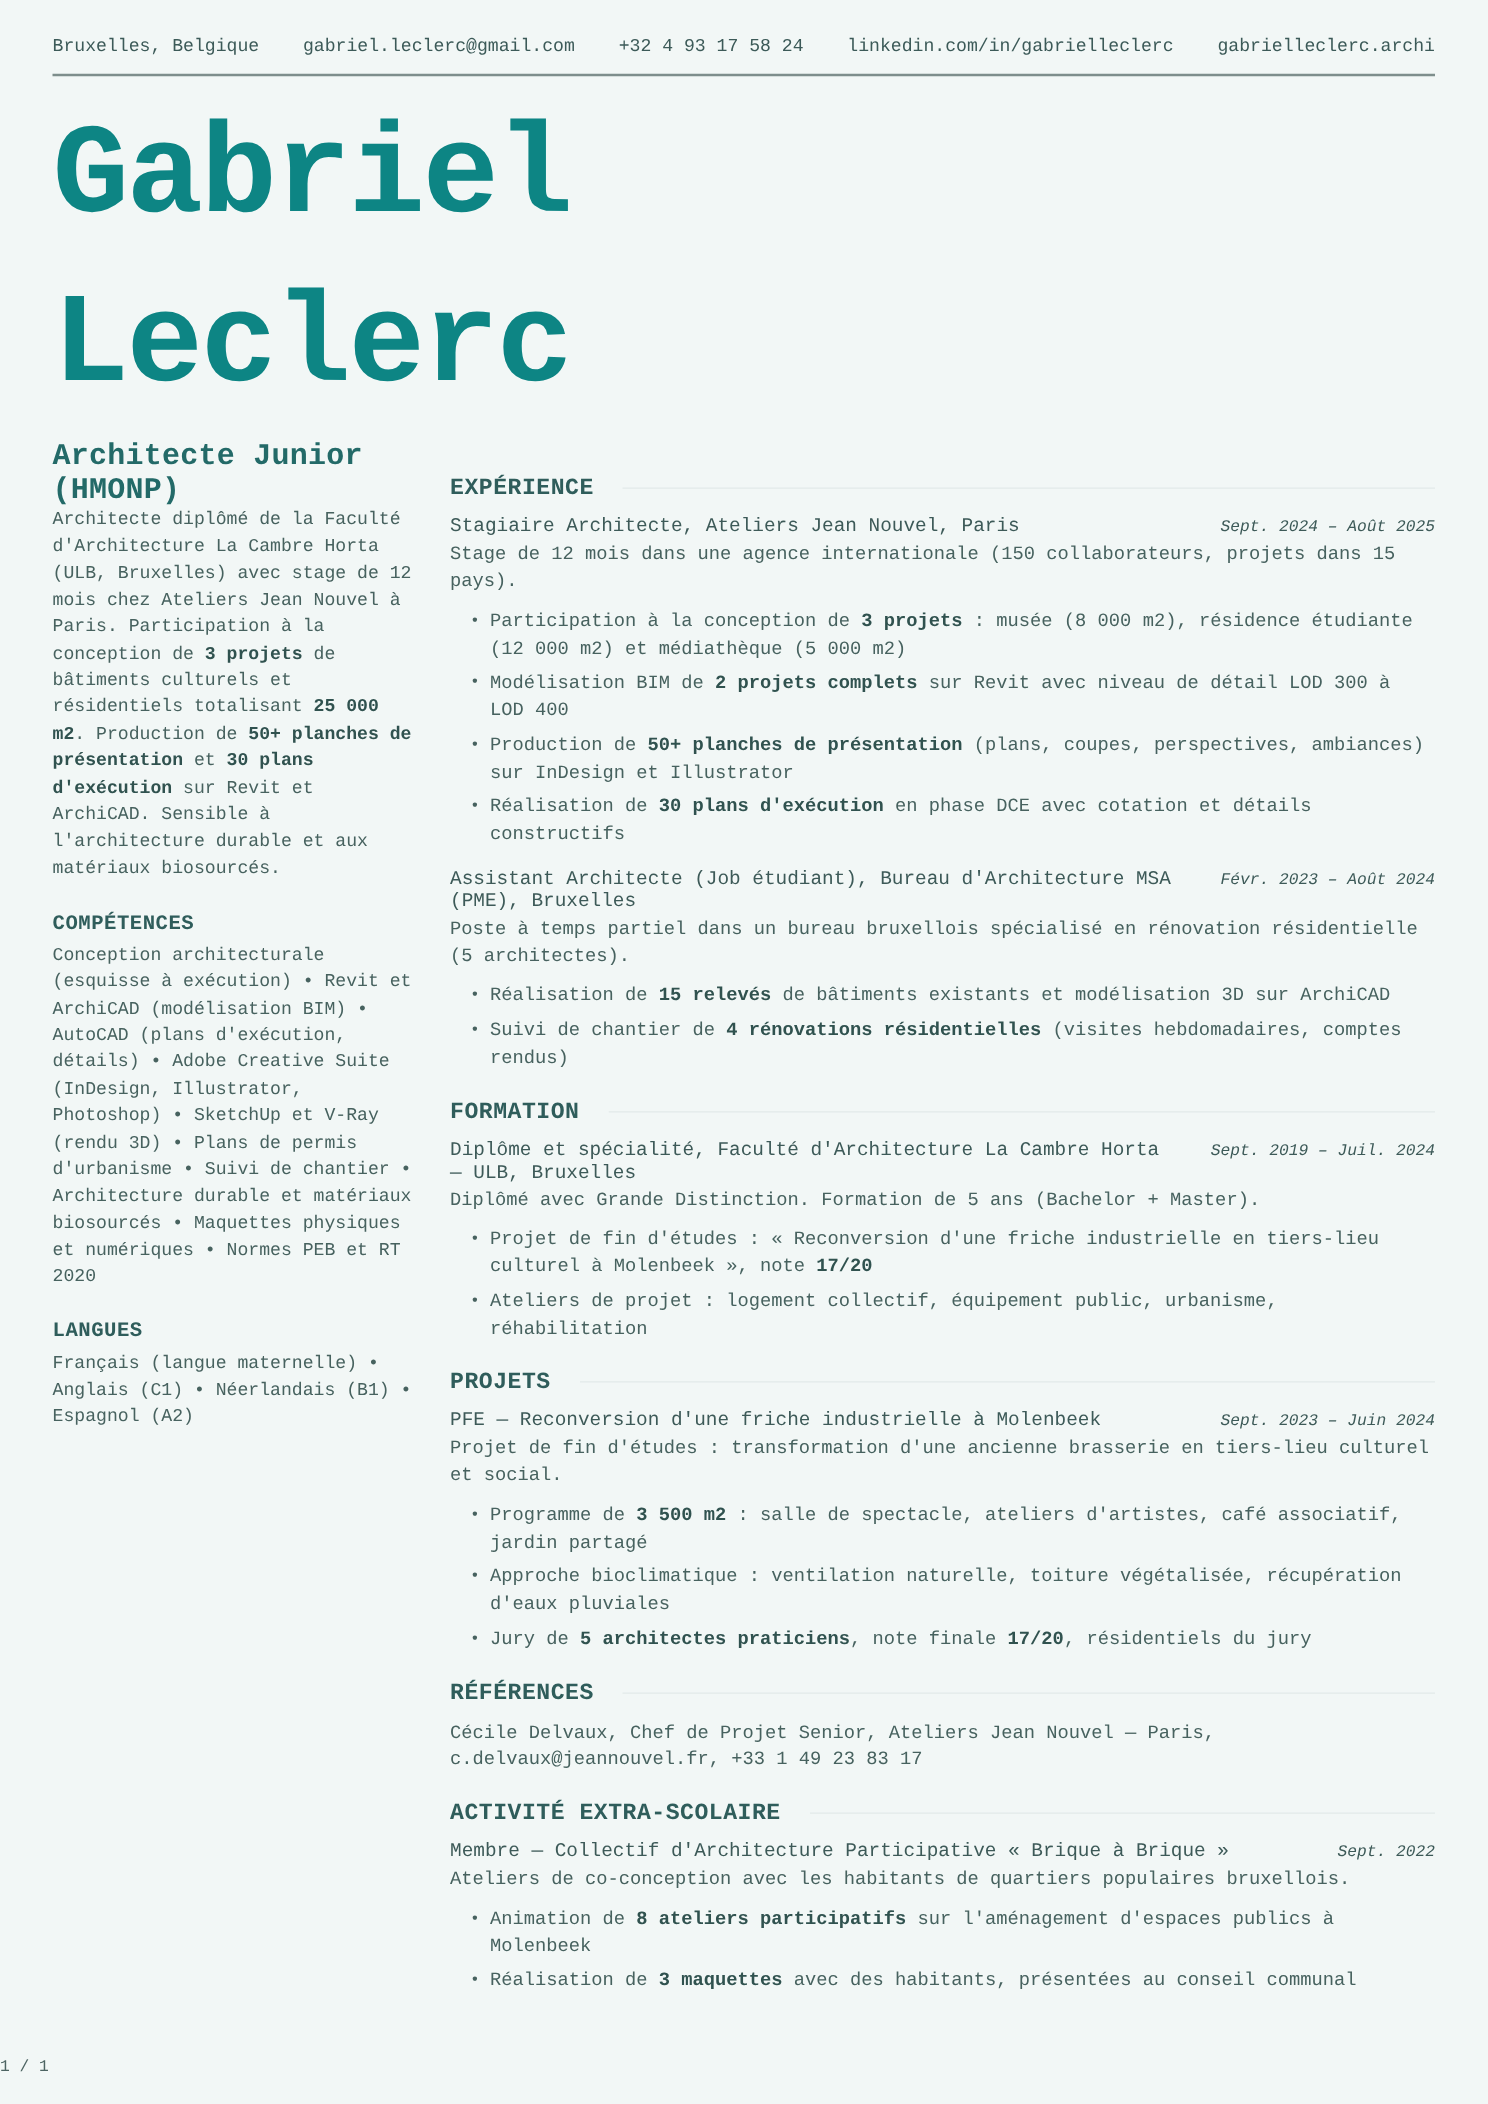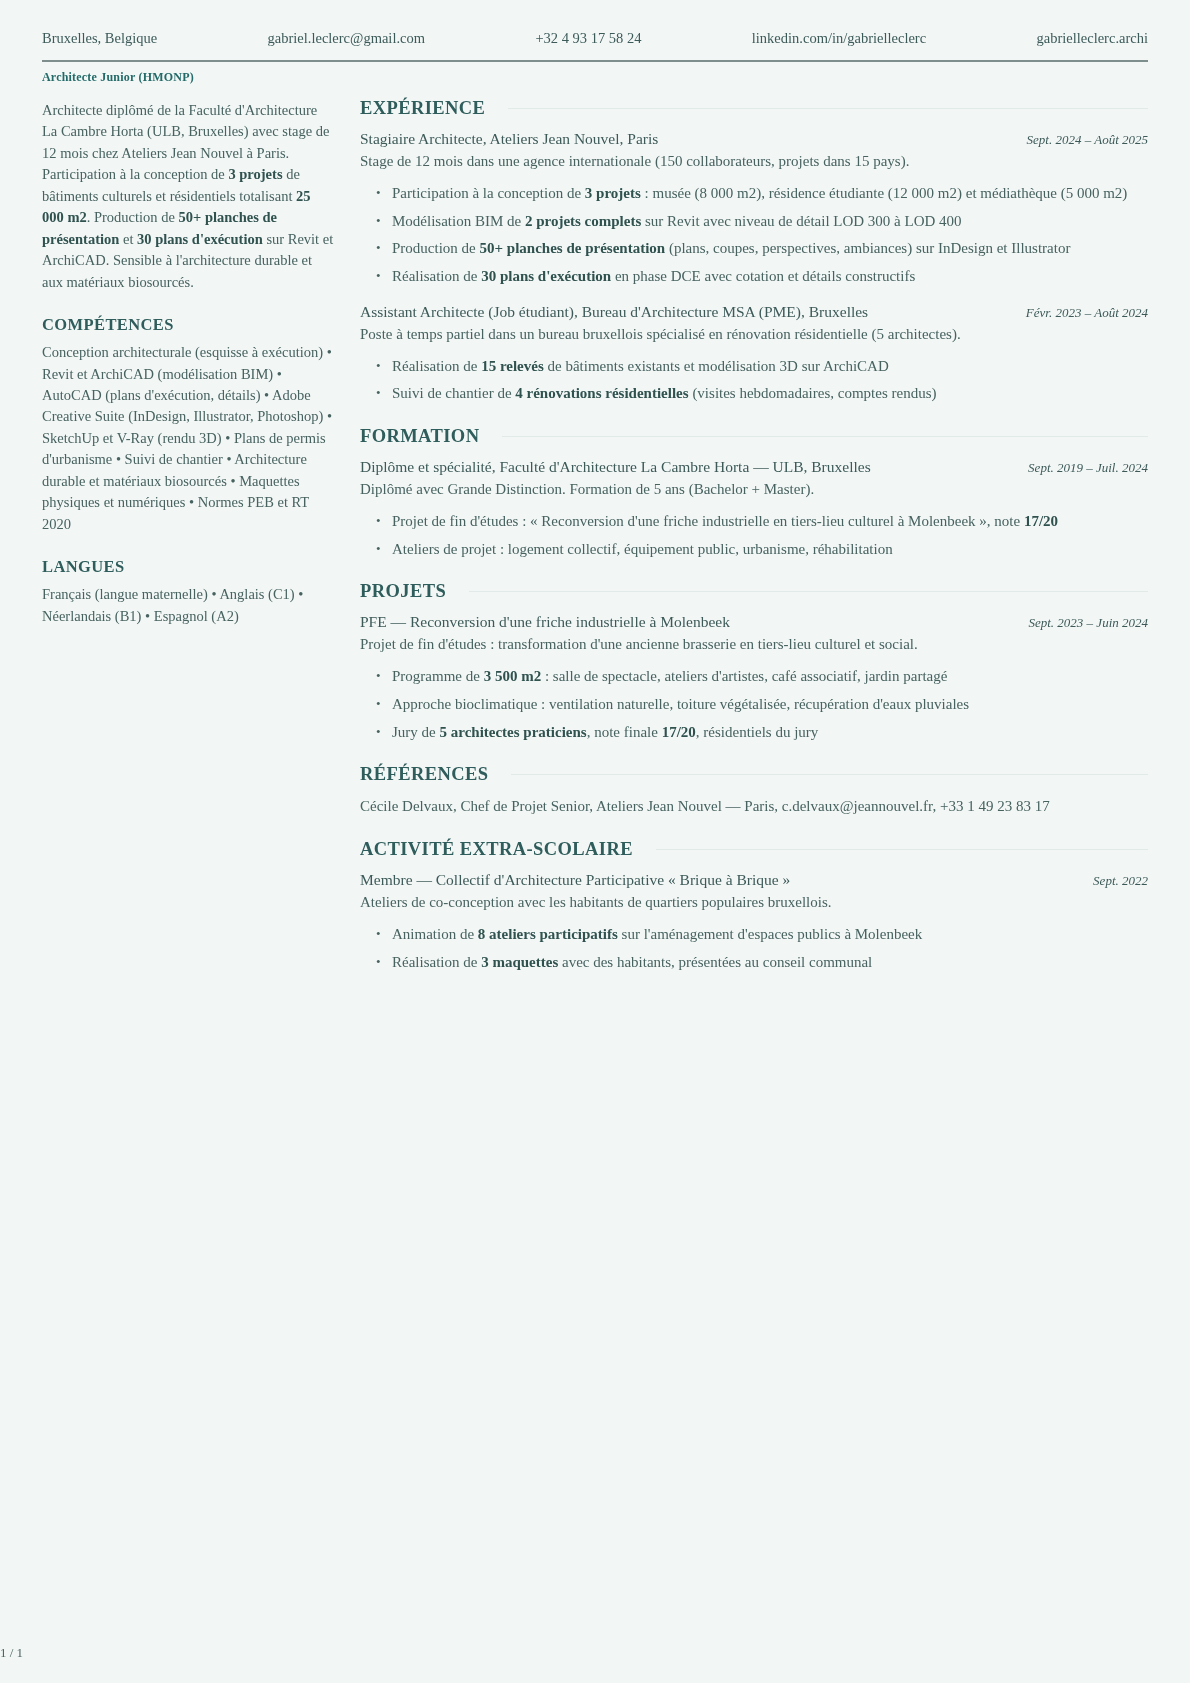--- a/index.html
+++ b/index.html
@@ -6,21 +6,21 @@
     --accent:#0d8584;
     --heading:#2f5d5b;
     --body:#47625f;
     --bg:#f2f7f6;
   }
   *{ box-sizing:border-box; margin:0; padding:0; }
   html,body{ background:var(--bg); }
   .page{
     width:1190px; height:1683px; position:relative; overflow:hidden;
     background:var(--bg);
-    font-family:Liberation Serif, serif;
+    font-family:Liberation Mono, monospace;
     color:var(--body);
   }
   
   .top-bar{
     display:flex; justify-content:space-between; align-items:baseline;
     padding:30px 42px 13px 42px;
     font-size:14.5px; color:#3c5a58;
   }
   .contact-item{ white-space:nowrap; }
   .top-rule{ margin:0 42px; border-bottom:2px solid #7e8e8c; }
@@ -32,22 +32,22 @@
     line-height:1.32; letter-spacing:-2px;
   }
 
   
   .columns{ display:flex; gap:26px; padding:8px 42px 0 42px; align-items:flex-start; }
   .side-col{ flex:0 0 292px; width:292px; }
   .main-col{ flex:1; min-width:0; padding-top:28px; }
 
   
   .job-title{
-    font-size:12px; font-weight:700; color:#236a68;
-    letter-spacing:.2px; margin-bottom:15px;
+    font-size:24px; font-weight:700; color:#236a68;
+    letter-spacing:.2px; margin-bottom:0;
   }
   .profile, .side-text{ font-size:14.5px; line-height:1.48; color:var(--body); }
   .profile b, .entry-summary b, .bullet-item b{ font-weight:700; color:#30524f; }
   .side-heading{
     font-size:16.5px; font-weight:700; color:var(--heading);
     letter-spacing:.4px; margin:22px 0 7px 0;
   }
 
   
   .resume-section{ margin-bottom:21px; }
@@ -84,20 +84,24 @@
 
   <header class="top-bar">
       <span class="contact-item">Bruxelles, Belgique</span>
       <span class="contact-item">gabriel.leclerc@gmail.com</span>
       <span class="contact-item">+32 4 93 17 58 24</span>
       <span class="contact-item">linkedin.com/in/gabrielleclerc</span>
       <span class="contact-item">gabrielleclerc.archi</span>
     </header>
   <div class="top-rule"></div>
 
+  <h1 class="name">
+    <span class="name-line">Gabriel</span>
+    <span class="name-line">Leclerc</span>
+  </h1>
 
   <div class="columns">
 
     <aside class="side-col">
       <h2 class="job-title">Architecte Junior (HMONP)</h2>
       <p class="profile"><span>Architecte diplômé de la Faculté d'Architecture La Cambre Horta (ULB, Bruxelles) avec stage de 12 mois chez Ateliers Jean Nouvel à Paris. Participation à la conception de </span><b>3 projets</b><span> de bâtiments culturels et résidentiels totalisant </span><b>25 000 m2</b><span>. Production de </span><b>50+ planches de présentation</b><span> et </span><b>30 plans d'exécution</b><span> sur Revit et ArchiCAD. Sensible à l'architecture durable et aux matériaux biosourcés.</span></p>
       <h3 class="side-heading">COMPÉTENCES</h3>
       <p class="side-text">Conception architecturale (esquisse à exécution) • Revit et ArchiCAD (modélisation BIM) • AutoCAD (plans d'exécution, détails) • Adobe Creative Suite (InDesign, Illustrator, Photoshop) • SketchUp et V-Ray (rendu 3D) • Plans de permis d'urbanisme • Suivi de chantier • Architecture durable et matériaux biosourcés • Maquettes physiques et numériques • Normes PEB et RT 2020</p>
       <h3 class="side-heading">LANGUES</h3>
       <p class="side-text">Français (langue maternelle) • Anglais (C1) • Néerlandais (B1) • Espagnol (A2)</p>

